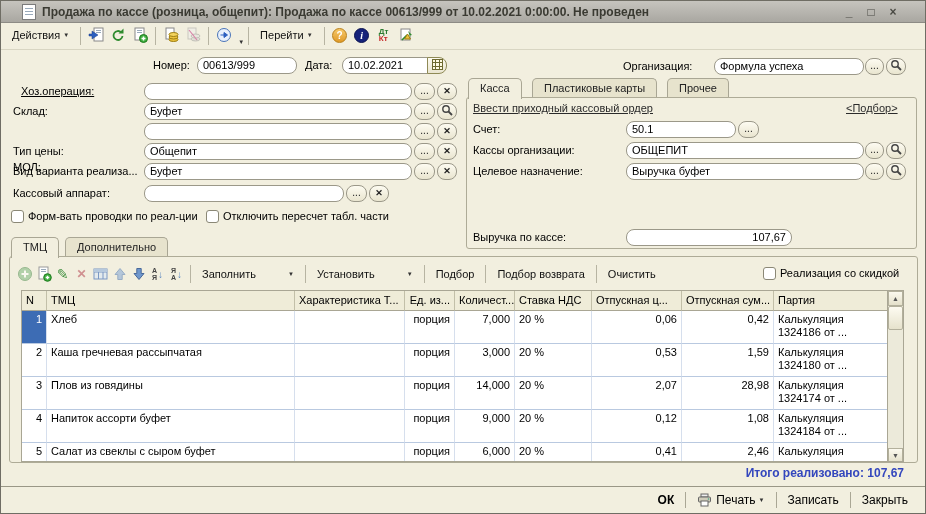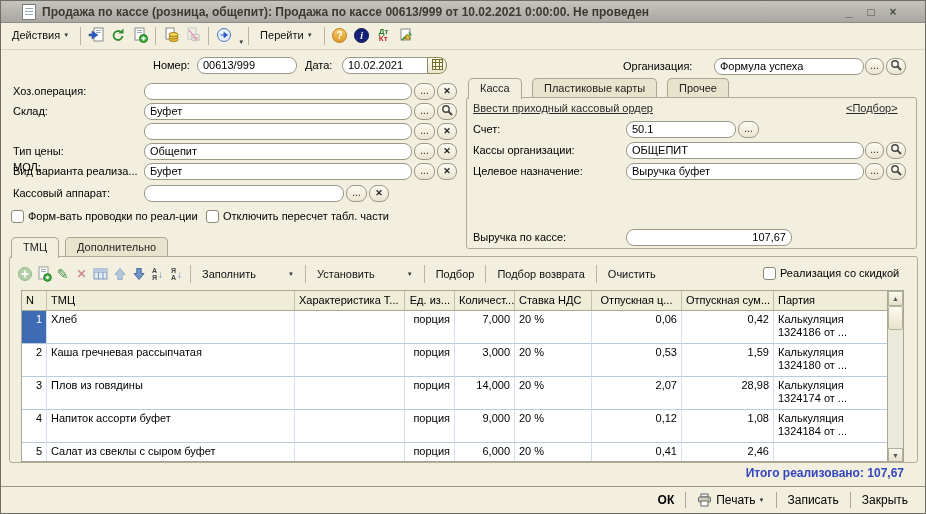--- a/index.html
+++ b/index.html
@@ -48,21 +48,21 @@
     background:#fff;overflow:hidden;z-index:2;}
   .hrow{display:flex;height:20px;background:#efecd8;}
   .hcell{border-right:1px solid #c2bfa8;border-bottom:1px solid #a9a694;font-size:11px;line-height:19px;
     padding:0 4px;color:#000;white-space:nowrap;overflow:hidden;flex:none;}
   .trow{display:flex;height:33px;background:#fff;}
   .tcell{border-right:1px solid #d6dfed;border-bottom:1px solid #b9c9e0;font-size:11px;line-height:13px;
     padding:2px 4px;color:#000;overflow:hidden;flex:none;}
   .tcell.r{text-align:right;}
   .tcell.sel{background:#3d6cb4;color:#fff;text-align:right;}
   .c0{width:25px;} .c1{width:248px;} .c2{width:110px;} .c3{width:50px;text-align:right;} .c4{width:60px;}
-  .c5{width:77px;} .c6{width:90px;text-align:center;} .c7{width:92px;} .c8{width:114px;}
+  .c5{width:77px;} .c6{width:90px;} .c7{width:92px;} .c8{width:114px;}
   
   #gsb{position:absolute;right:0;top:0;width:16px;height:172px;background:#eceada;border-left:1px solid #a9a694;}
   .sbbtn{width:15px;height:15px;border:1px solid #b3b09c;background:linear-gradient(#fbf9ee,#e4e0ca);
     font-size:7px;text-align:center;line-height:14px;color:#555;}
   #gsb .thumb{position:absolute;left:0;top:15px;width:15px;height:24px;border:1px solid #b3b09c;
     background:linear-gradient(#fdfbf1,#e6e2cc);border-radius:2px;}
   #gsb .down{position:absolute;bottom:0;left:0;}
   
   #ttb{position:absolute;left:14px;top:261px;height:24px;display:flex;align-items:center;z-index:2;}
   .gico{width:19px;height:19px;display:flex;align-items:center;justify-content:center;flex:none;}
@@ -176,21 +176,21 @@
   <div class="fld" style="left:196px;top:56px;width:100px;">00613/999</div>
   <span class="lbl" style="left:304px;top:56px;">Дата:</span>
   <div class="fld" style="left:341px;top:56px;width:86px;border-radius:8px 0 0 8px;">10.02.2021</div>
   <span class="sqbtn" style="left:426px;top:56px;width:20px;border-radius:0 8px 8px 0;border-color:#8f8a56;">
     <svg width="11" height="11">
         <rect x="0.5" y="0.5" width="10" height="10" fill="#fffbe2" stroke="#6e6a30"></rect>
         <path d="M0 3.5h11M3.5 0v11M7.5 0v11M0 7.5h11" stroke="#6e6a30" stroke-width="1"></path>
       </svg>
   </span>
 
-  <span class="lbl" style="left:12px;top:82px;">Хоз.операция:</span>
+  <span class="lbl" style="left:20px;top:82px;text-decoration:underline;">Хоз.операция:</span>
   <div class="fld" style="left:143px;top:82px;width:268px;"></div>
   <span class="sqbtn" style="left:413px;top:82px;">...</span>
   <span class="sqbtn" style="left:436px;top:82px;width:20px;font-size:9px;font-weight:bold;">✕</span>
 
   <span class="lbl" style="left:12px;top:102px;">Склад:</span>
   <div class="fld" style="left:143px;top:102px;width:268px;">Буфет</div>
   <span class="sqbtn" style="left:413px;top:102px;">...</span>
   <span class="sqbtn" style="left:436px;top:102px;width:20px;">
     <svg width="12" height="12">
         <circle cx="5" cy="5" r="3.2" fill="none" stroke="#444" stroke-width="1.4"></circle>
@@ -404,20 +404,21 @@
     </div>
     <div class="trow">
       <span class="tcell c0 r">5</span>
       <span class="tcell c1">Салат из свеклы с сыром буфет</span>
       <span class="tcell c2"></span>
       <span class="tcell c3">порция</span>
       <span class="tcell c4 r">6,000</span>
       <span class="tcell c5">20 %</span>
       <span class="tcell c6 r">0,41</span>
       <span class="tcell c7 r">2,46</span>
+      <span class="tcell c8">Калькуляция</span>
     </div>
 
     <div id="gsb">
       <div class="sbbtn">▲</div>
       <div class="thumb"></div>
       <div class="sbbtn down">▼</div>
     </div>
   </div>
 
   <div id="total">

